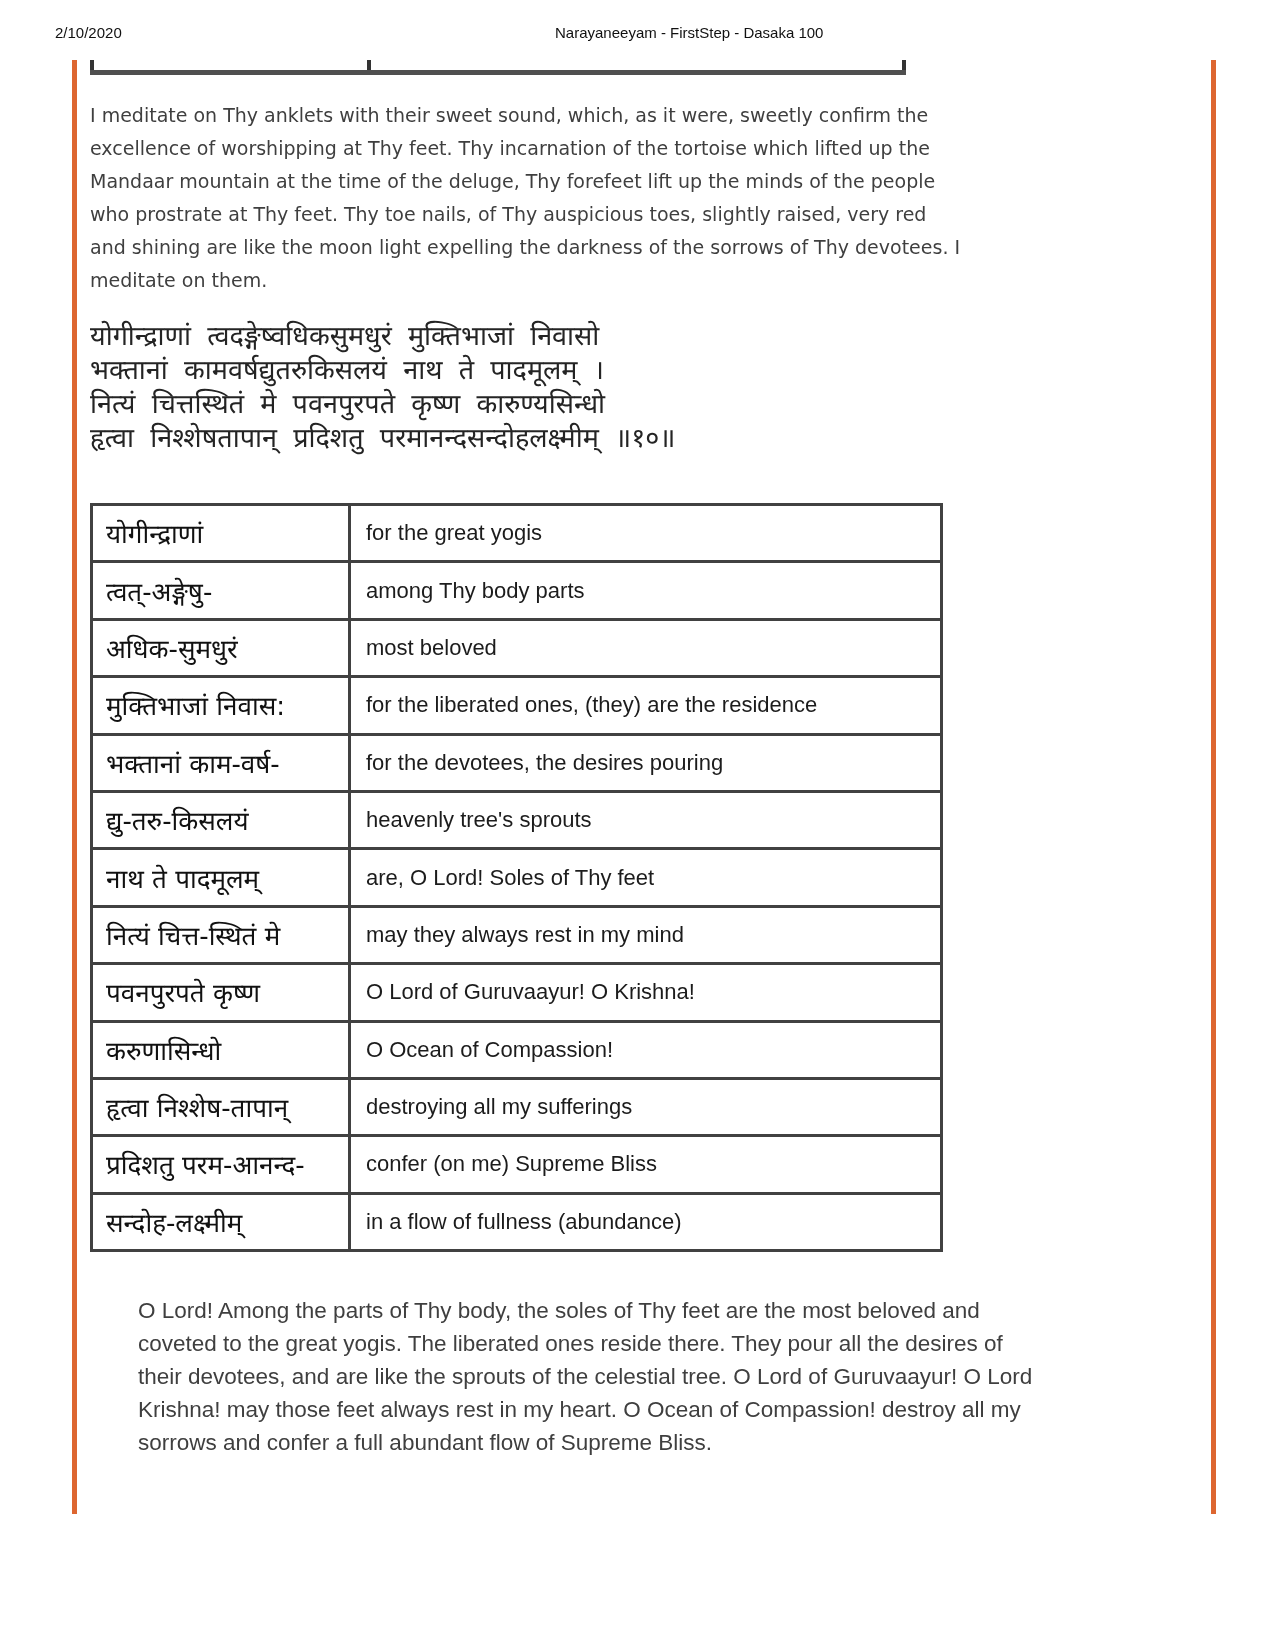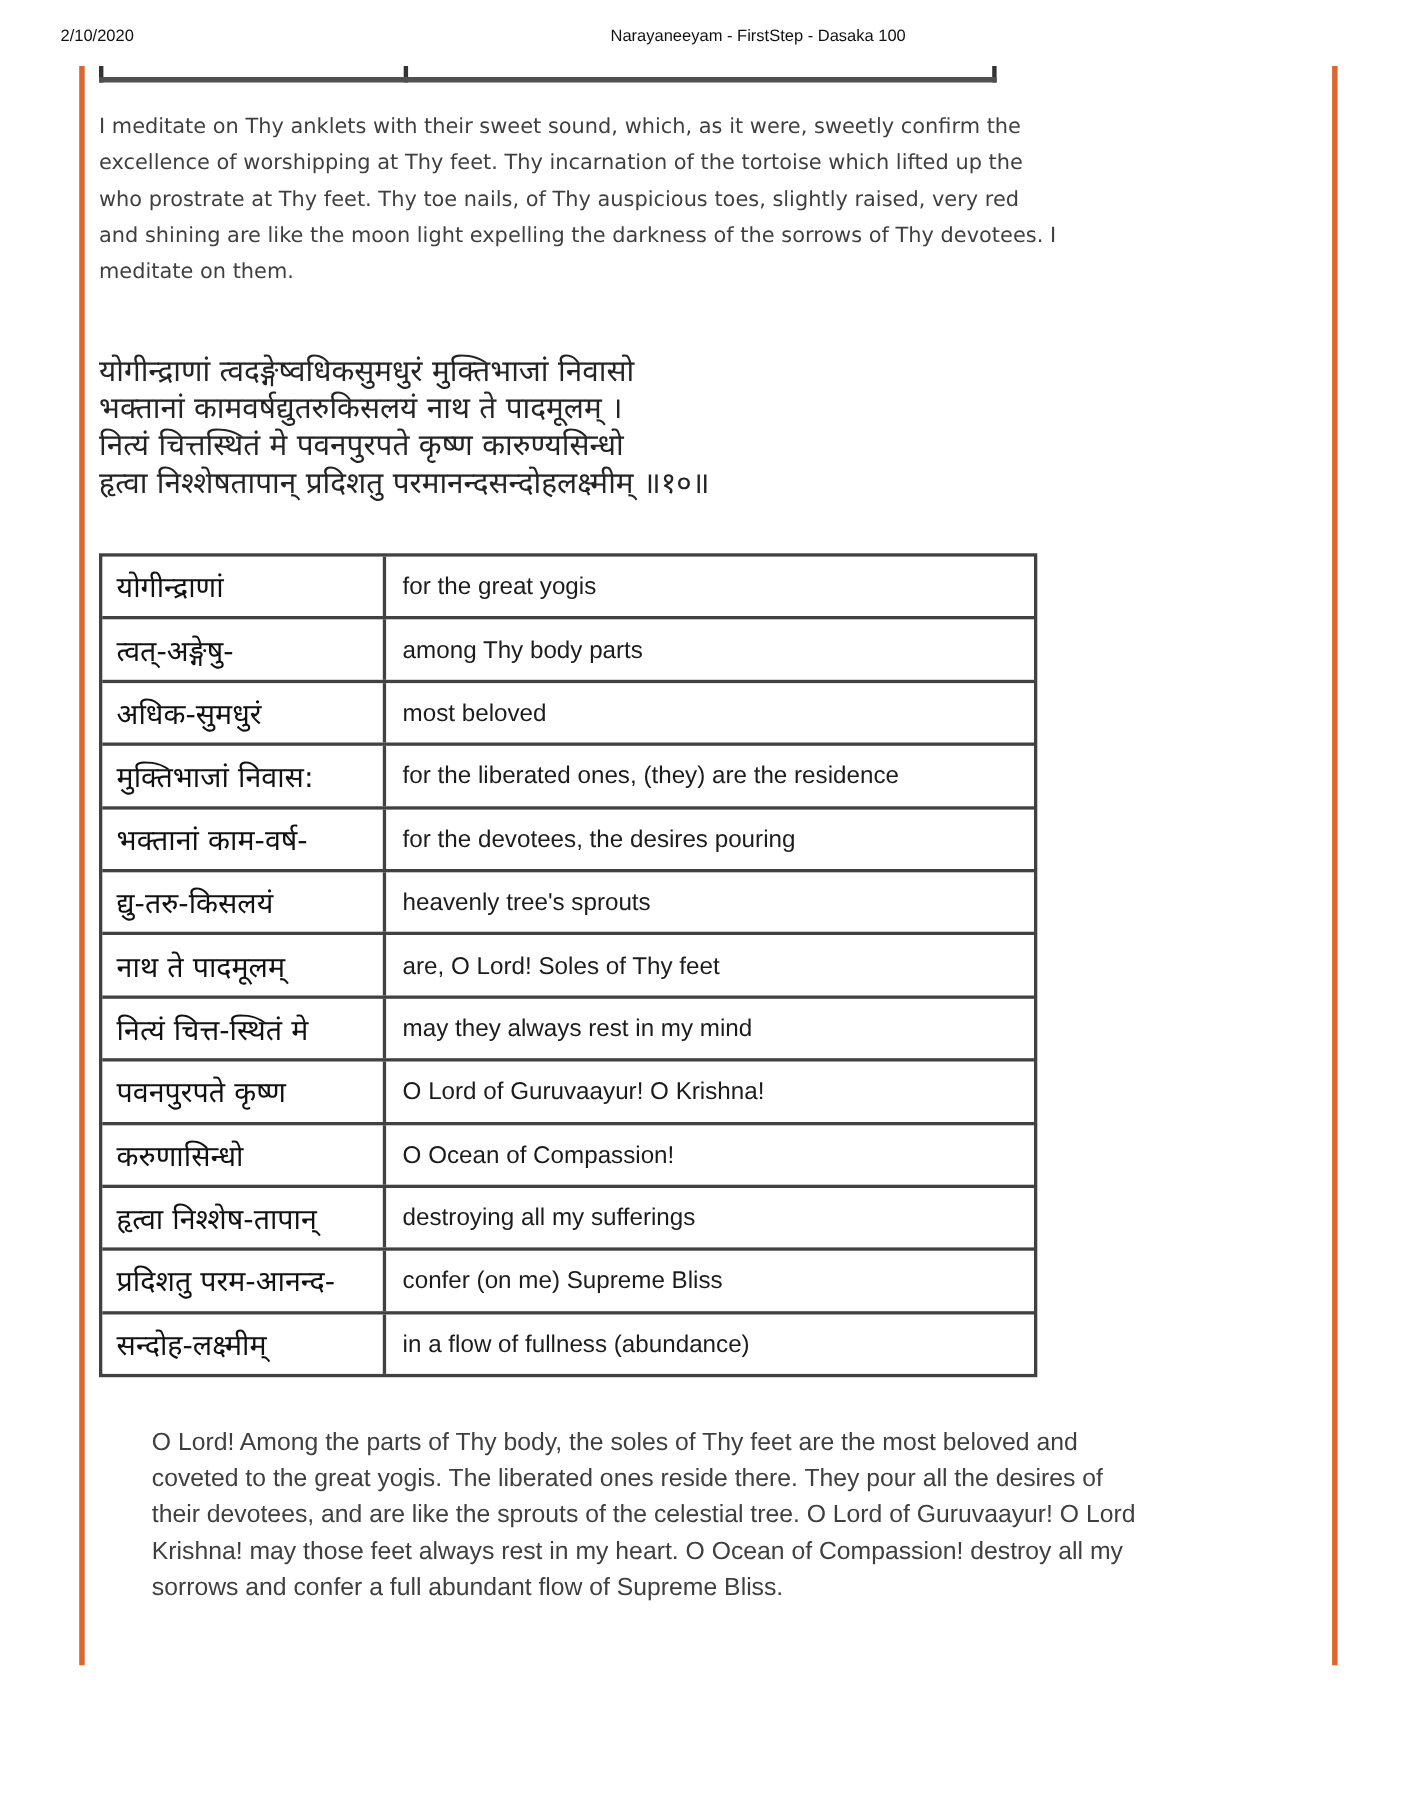--- a/index.html
+++ b/index.html
@@ -33,21 +33,21 @@
 
   
   .para { position:absolute; color:#3f3f3f; }
   .para .pline { white-space:nowrap; }
   .para-top    { left:90px; top:99px;   font-size:19px;   line-height:33px; }
   .para-bottom { left:90px; top:1294px; font-size:22.5px; line-height:33px;
                  font-family:"Liberation Sans", sans-serif;margin-left:48px; }
 
   
   .verse { position:absolute; left:90px; top:321px; font-size:27px; line-height:34px; color:#242424; }
-  .verse .vline { white-space:nowrap; }
+  .verse .vline { white-space:nowrap;font-family:Liberation Mono, monospace; }
 
   
   .wm-table { position:absolute; left:90px; top:503px; width:853px;
               border:3px solid #414141; box-sizing:border-box; background:#ffffff; }
   .wm-row  { display:flex; height:54.4px; border-bottom:3px solid #414141; }
   .wm-row:last-child { border-bottom:none; }
   .wm-cell { display:flex; align-items:center; box-sizing:border-box;text-align:right; }
   .wm-sk { width:258px; border-right:3px solid #414141; padding-left:13px;
            font-size:26px; color:#111111; white-space:nowrap; }
   .wm-en { flex:1; padding-left:15px; font-size:22px; color:#1c1c1c;
@@ -67,20 +67,21 @@
   <div class="table-remnant">
     <div class="tick tick-1"></div>
     <div class="tick tick-2"></div>
     <div class="tick tick-3"></div>
     <div class="bar"></div>
   </div>
 
   <div class="para para-top">
     <div class="pline">I meditate on Thy anklets with their sweet sound, which, as it were, sweetly confirm the</div>
     <div class="pline">excellence of worshipping at Thy feet. Thy incarnation of the tortoise which lifted up the</div>
+    <div class="pline">Mandaar mountain at the time of the deluge, Thy forefeet lift up the minds of the people</div>
     <div class="pline">who prostrate at Thy feet. Thy toe nails, of Thy auspicious toes, slightly raised, very red</div>
     <div class="pline">and shining are like the moon light expelling the darkness of the sorrows of Thy devotees. I</div>
     <div class="pline">meditate on them.</div>
   </div>
 
   <div class="verse">
     <div class="vline">योगीन्द्राणां त्वदङ्गेष्वधिकसुमधुरं मुक्तिभाजां निवासो</div>
     <div class="vline">भक्तानां कामवर्षद्युतरुकिसलयं नाथ ते पादमूलम् ।</div>
     <div class="vline">नित्यं चित्तस्थितं मे पवनपुरपते कृष्ण कारुण्यसिन्धो</div>
     <div class="vline">हृत्वा निश्शेषतापान् प्रदिशतु परमानन्दसन्दोहलक्ष्मीम् ॥१०॥</div>

